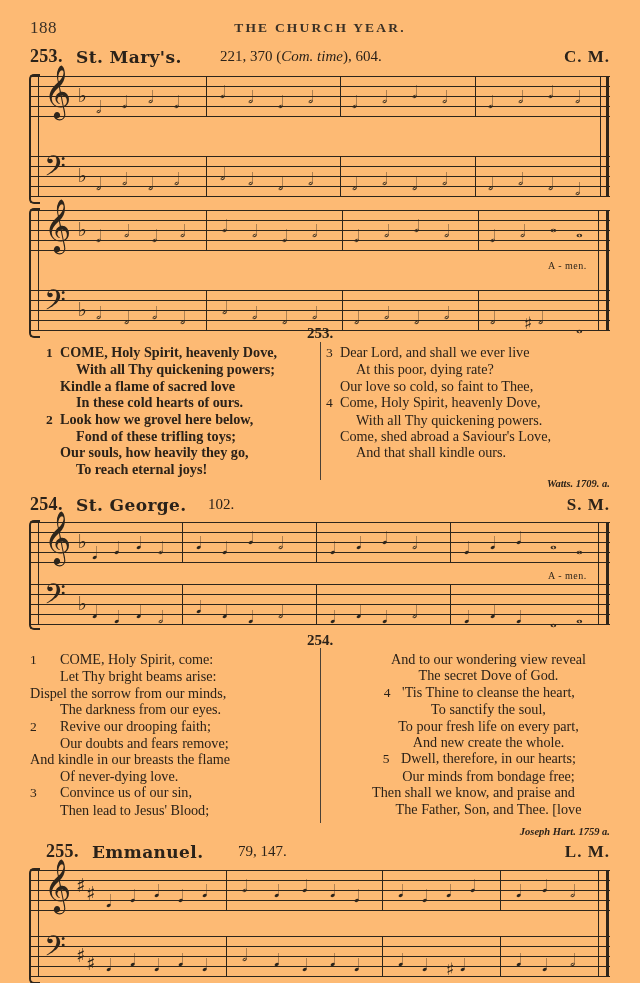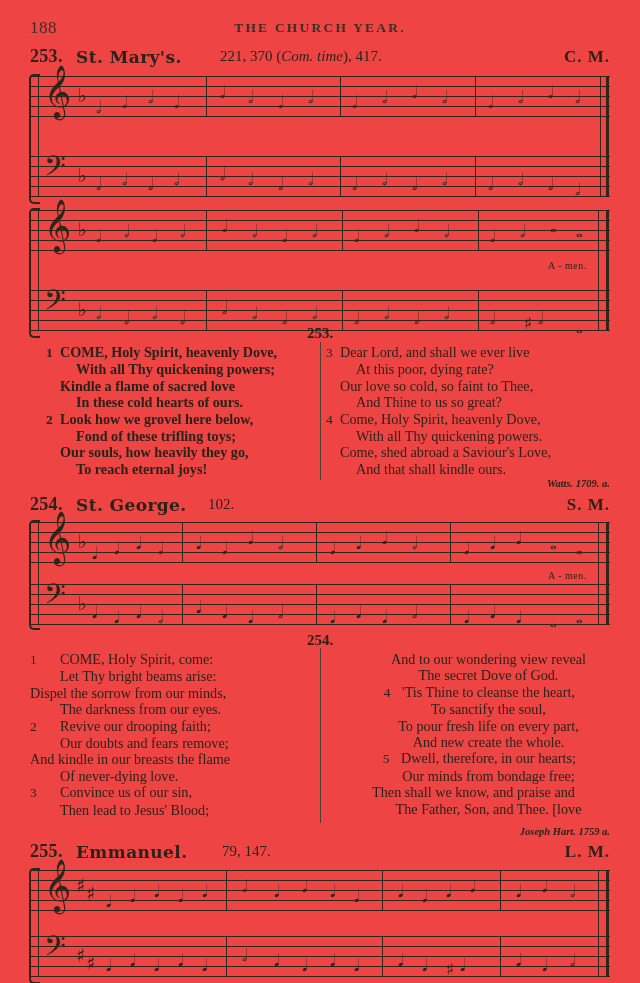--- a/index.html
+++ b/index.html
@@ -12,21 +12,21 @@
     height: 983px;
     position: relative;
     font-family: "Liberation Serif", serif;
     color: #2b2219;
     overflow: hidden;
   }
   .page {
     position: relative;
     width: 640px;
     height: 983px;
-    background: #ef4444;
+    background: #fdba74;
     box-sizing: border-box;
     padding: 0;
   }
 
   
   .header {
     position: absolute;
     top: 18px;
     left: 30px;
     right: 30px;
@@ -222,21 +222,21 @@
 <div class="page">
 
   <div class="header">
     <span class="folio">188</span>
     <span class="running-title">THE CHURCH YEAR.</span>
   </div>
 
   <div class="tune-head" style="top:46px;">
     <span class="num">253.</span>
     <span class="tname">St. Mary's.</span>
-    <span class="refs" style="left:190px;"><span>221, 370 (</span><i>Com. time</i><span>), 417.</span></span>
+    <span class="refs" style="left:190px;"><span>221, 370 (</span><i>Com. time</i><span>), 604.</span></span>
     <span class="metre">C. M.</span>
   </div>
 
   <div class="system" style="top:72px;height:132px;">
     <div class="staffbox" style="height:132px;">
 
       <div class="brace" style="top:2px;height:126px;"></div>
 
       <div class="staff-lines" style="top:4px;height:41px;">
         <i style="top:0px;"></i>
@@ -389,21 +389,20 @@
         <div class="ln ind"><span class="n"></span><span>Fond of these trifling toys;</span></div>
         <div class="ln"><span class="n"></span><span>Our souls, how heavily they go,</span></div>
         <div class="ln ind"><span class="n"></span><span>To reach eternal joys!</span></div>
       </div>
     </div>
     <div class="col" style="left:296px;width:290px;">
       <div class="v">
         <div class="ln"><span class="n">3</span><span>Dear Lord, and shall we ever live</span></div>
         <div class="ln ind"><span class="n"></span><span>At this poor, dying rate?</span></div>
         <div class="ln"><span class="n"></span><span>Our love so cold, so faint to Thee,</span></div>
-        <div class="ln ind"><span class="n"></span><span>And Thine to us so great?</span></div>
       </div>
       <div class="v">
         <div class="ln"><span class="n">4</span><span>Come, Holy Spirit, heavenly Dove,</span></div>
         <div class="ln ind"><span class="n"></span><span>With all Thy quickening powers.</span></div>
         <div class="ln"><span class="n"></span><span>Come, shed abroad a Saviour's Love,</span></div>
         <div class="ln ind"><span class="n"></span><span>And that shall kindle ours.</span></div>
       </div>
     </div>
   </div>
 
@@ -522,21 +521,21 @@
         <div class="ln"><span class="n2">5</span><span>Dwell, therefore, in our hearts;</span></div>
         <div class="ln"><span class="n2"></span><span>Our minds from bondage free;</span></div>
         <div class="ln"><span>Then shall we know, and praise and</span></div>
         <div class="ln"><span class="n2"></span><span>The Father, Son, and Thee. [love</span></div>
       </div>
     </div>
   </div>
 
   <div class="attrib" style="top:826px;">Joseph Hart. 1759 a.</div>
 
-  <div class="tune-head" style="top:841px;">
+  <div class="tune-head" style="top:841px;margin-left:16px;">
     <span class="num">255.</span>
     <span class="tname">Emmanuel.</span>
     <span class="refs" style="left:192px;">79, 147.</span>
     <span class="metre">L. M.</span>
   </div>
 
   <div class="system" style="top:866px;height:117px;">
     <div class="staffbox" style="height:117px;">
       <div class="brace" style="top:2px;height:112px;"></div>
       <div class="staff-lines" style="top:4px;height:41px;">

